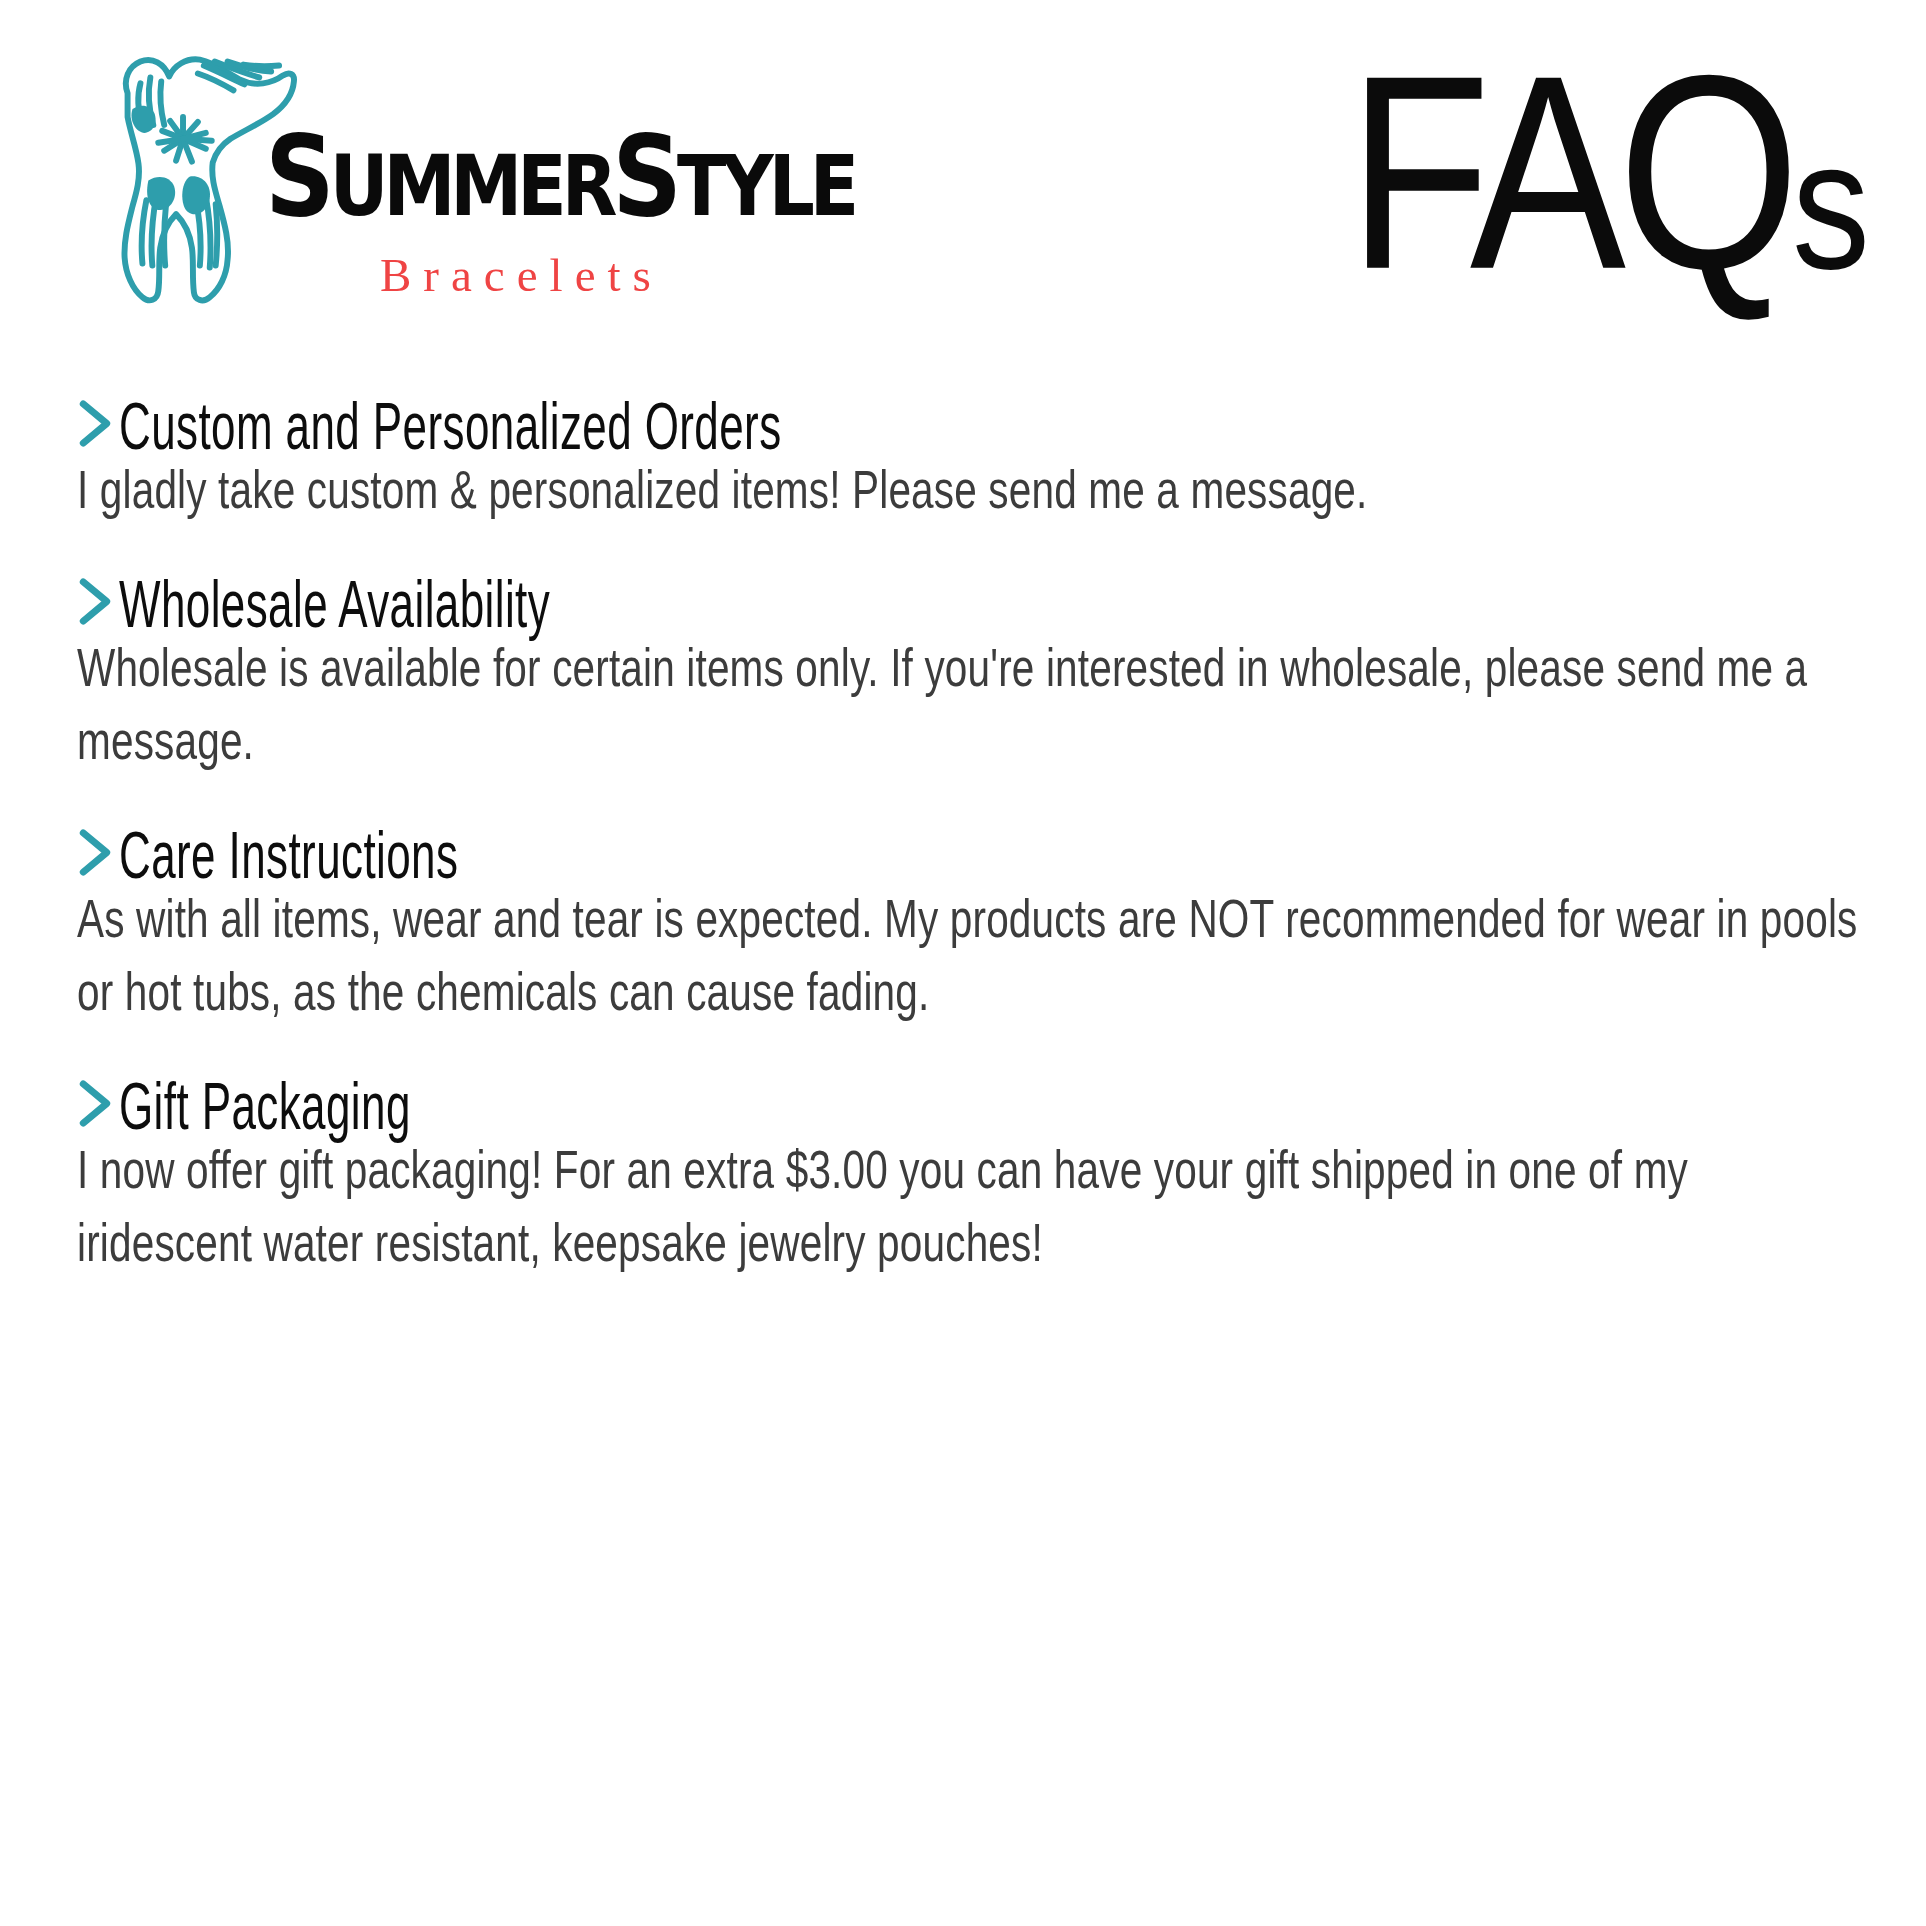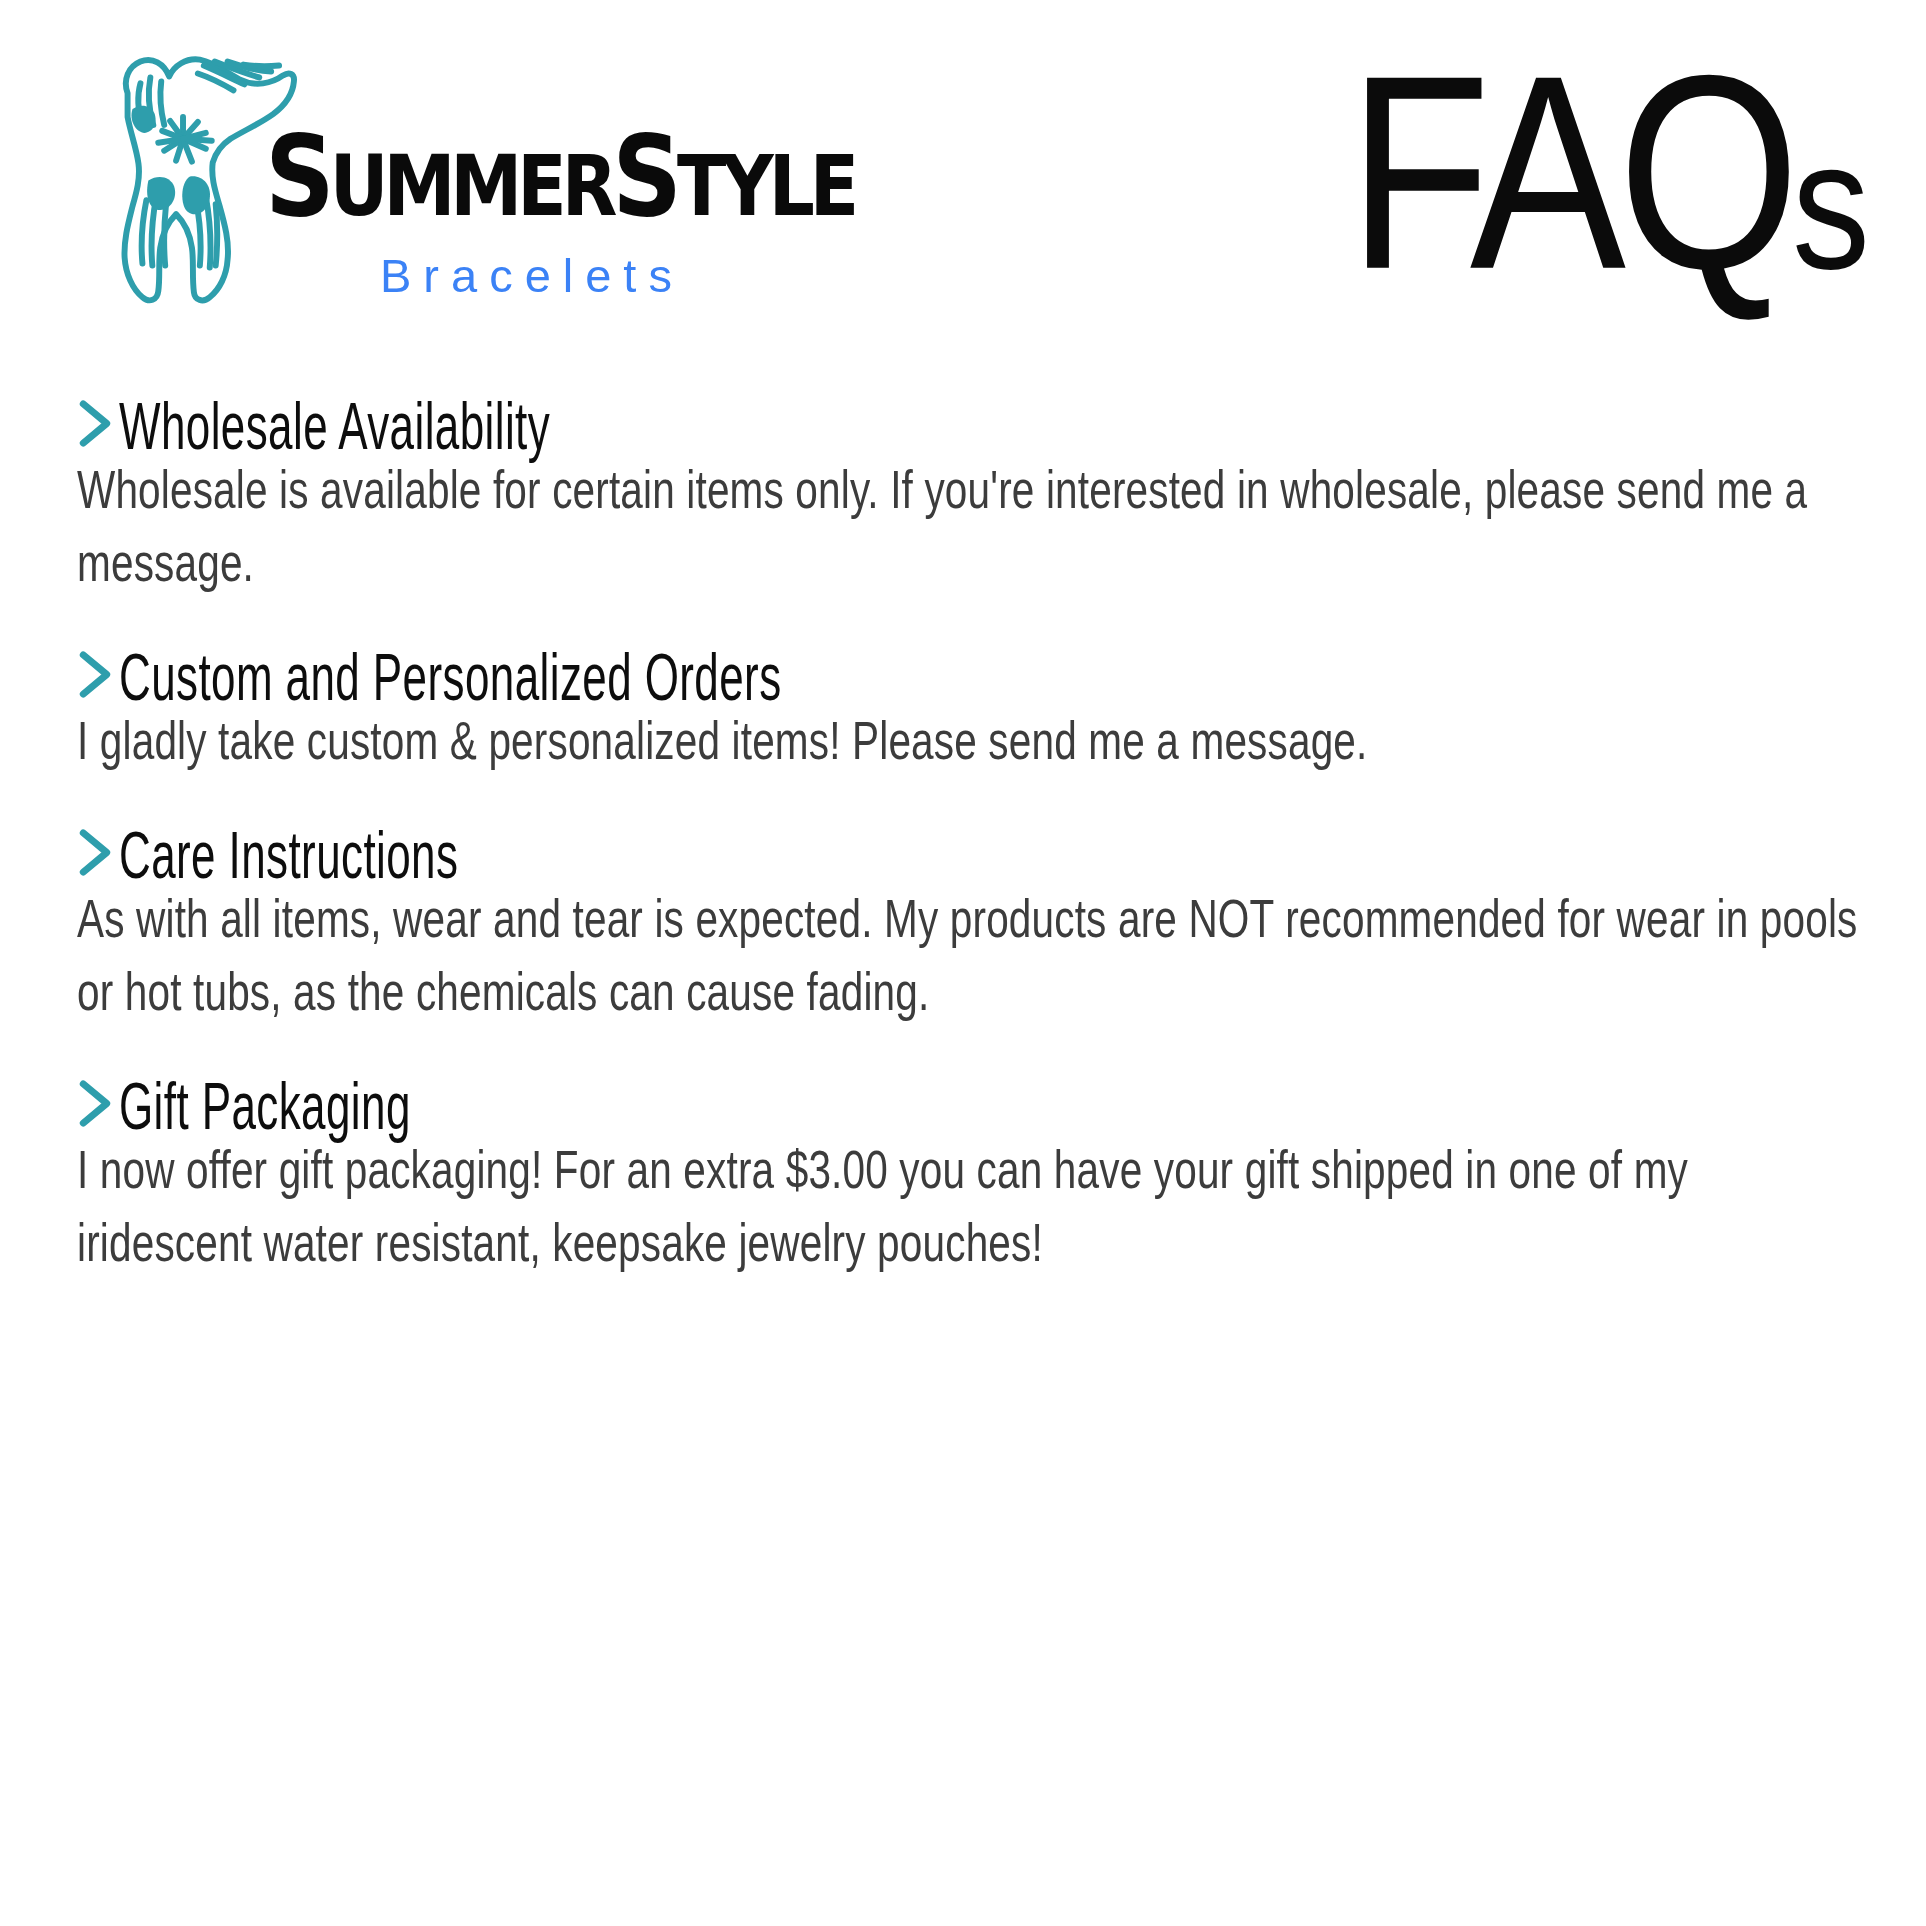--- a/index.html
+++ b/index.html
@@ -65,25 +65,25 @@
     transform: scaleX(1.02) scaleY(1.18);
     transform-origin: left top;
   }
   #wordmark .cap { font-size: 95px; }
   #wordmark .sml { font-size: 71px; }
 
   #subwordmark {
     position: absolute;
     left: 115px;
     top: 127px;
-    font-family: Liberation Sans, sans-serif;
+    font-family: Liberation Serif, serif;
     font-weight: 400;
     font-size: 47px;
     letter-spacing: 12px;
-    color: #3b82f6;
+    color: #ef4444;
     white-space: nowrap;
   }
 
   #faqs-title {
     position: absolute;
     right: 61px;
     top: 34px;
     font-family: "Liberation Sans", sans-serif;
     font-weight: 400;
     font-size: 234px;
@@ -224,37 +224,37 @@
 
   <div id="faq-list">
 
     <div class="faq-item">
       <div class="faq-heading-row">
         <span class="chevron-icon">
           <svg viewBox="0 0 36 52" xmlns="http://www.w3.org/2000/svg">
             <path d="M6 6 L30 26 L6 46" fill="none" stroke="#2E9EAC" stroke-width="7" stroke-linecap="round" stroke-linejoin="round"></path>
           </svg>
         </span>
+        <span class="faq-heading">Custom and Personalized Orders</span>
+      </div>
+      <div class="faq-body">I gladly take custom &amp; personalized items! Please send me a message.</div>
+    </div>
+
+    <div class="faq-item">
+      <div class="faq-heading-row">
+        <span class="chevron-icon">
+          <svg viewBox="0 0 36 52" xmlns="http://www.w3.org/2000/svg">
+            <path d="M6 6 L30 26 L6 46" fill="none" stroke="#2E9EAC" stroke-width="7" stroke-linecap="round" stroke-linejoin="round"></path>
+          </svg>
+        </span>
         <span class="faq-heading">Wholesale Availability</span>
       </div>
       <div class="faq-body">Wholesale is available for certain items only. If you're interested in wholesale, please send me a message.</div>
     </div>
 
-    <div class="faq-item">
-      <div class="faq-heading-row">
-        <span class="chevron-icon">
-          <svg viewBox="0 0 36 52" xmlns="http://www.w3.org/2000/svg">
-            <path d="M6 6 L30 26 L6 46" fill="none" stroke="#2E9EAC" stroke-width="7" stroke-linecap="round" stroke-linejoin="round"></path>
-          </svg>
-        </span>
-        <span class="faq-heading">Custom and Personalized Orders</span>
-      </div>
-      <div class="faq-body">I gladly take custom &amp; personalized items! Please send me a message.</div>
-    </div>
-
 
     <div class="faq-item">
       <div class="faq-heading-row">
         <span class="chevron-icon">
           <svg viewBox="0 0 36 52" xmlns="http://www.w3.org/2000/svg">
             <path d="M6 6 L30 26 L6 46" fill="none" stroke="#2E9EAC" stroke-width="7" stroke-linecap="round" stroke-linejoin="round"></path>
           </svg>
         </span>
         <span class="faq-heading">Care Instructions</span>
       </div>

